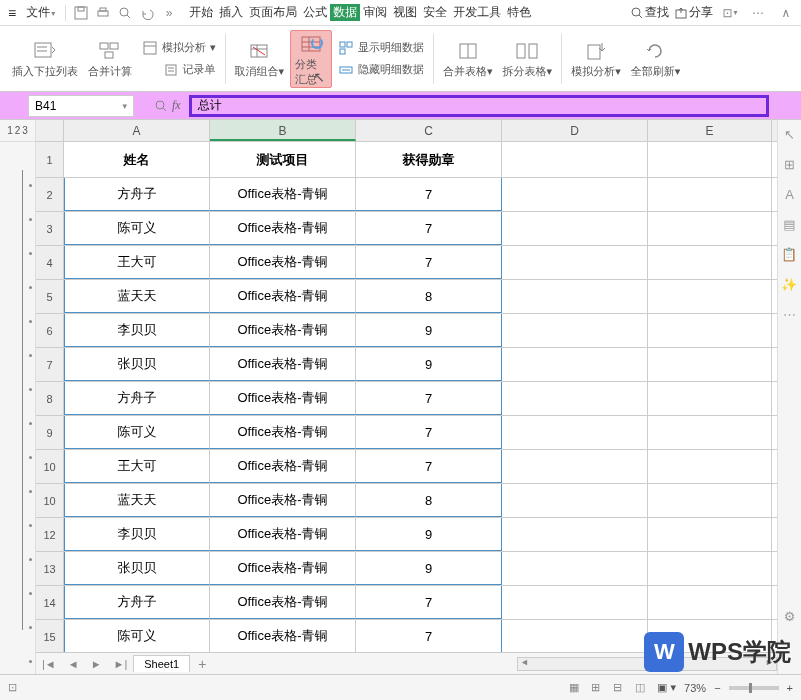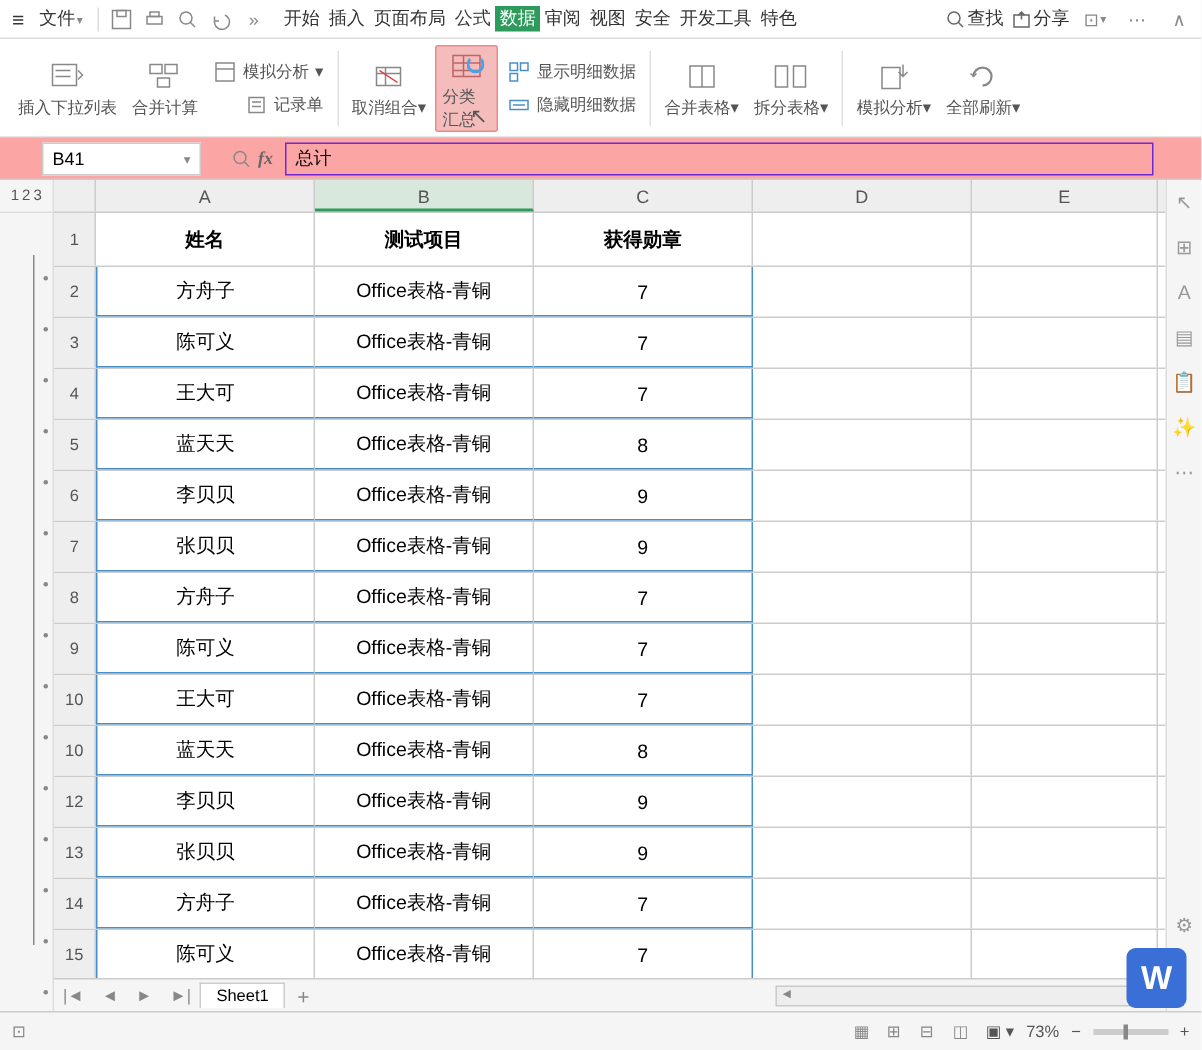--- a/index.html
+++ b/index.html
@@ -21,24 +21,24 @@
 .ribbon .group { display: flex; flex-direction: column; align-items: center; justify-content: center; height: 58px; padding: 0 4px; }
 .ribbon .group.row2 { gap: 2px; }
 .ribbon .big-icon { width: 26px; height: 26px; display: flex; align-items: center; justify-content: center; color: #888; }
 .ribbon .sep { width: 1px; height: 50px; background: #e0e0e0; margin: 0 3px; }
 .ribbon .mini-row { display: flex; align-items: center; gap: 4px; font-size: 11px; height: 20px; }
 .ribbon .mini-icon { width: 16px; height: 16px; display: flex; align-items: center; justify-content: center; color: #888; }
 .ribbon .highlight { background: #f5bcbc; border: 1px solid #e88; border-radius: 2px; position: relative; }
 .ribbon .cursor-overlay { position: absolute; bottom: 2px; right: 6px; font-size: 14px; pointer-events: none; }
 .ribbon .loader { position:absolute; right:8px; top:6px; width:12px; height:12px; border:2px solid #4aa3e8; border-top-color:transparent; border-radius:50%; }
 
-.formula-bar { height: 28px; background: #fca5a5; border-bottom: 1px solid #ccc; display: flex; align-items: center; padding: 0 4px; font-size: 12px; }
+.formula-bar { height: 28px; background: #f0abfc; border-bottom: 1px solid #ccc; display: flex; align-items: center; padding: 0 4px; font-size: 12px; }
 .formula-bar .name-box { width: 106px; height: 22px; border: 1px solid #ccc; background: #fff; padding: 0 6px; display: flex; align-items: center; justify-content: space-between; margin-left: 24px; }
-.formula-bar .fx-icon { margin: 0 8px 0 20px; color: #666; display:flex; align-items:center; gap:4px;font-weight:bold;}
-.formula-bar .formula-input { flex: 1; height: 22px; border: 1px solid #6d28d9; padding: 0 6px; display:flex; align-items:center; margin-right: 28px; }
+.formula-bar .fx-icon { margin: 0 8px 0 20px; color: #666; display:flex; align-items:center; gap:4px;}
+.formula-bar .formula-input { flex: 1; height: 22px; border: 3px solid #6d28d9; padding: 0 6px; display:flex; align-items:center; margin-right: 28px; }
 
 .sheet-area { position: absolute; top: 120px; left: 0; right: 24px; bottom: 26px; background: #fff; display: flex; }
 .outline-bar { width: 36px; background: #f5f5f5; border-right: 1px solid #ddd; display: flex; flex-direction: column; }
 .outline-header { height: 22px; display: flex; align-items: center; justify-content: center; gap: 2px; font-size: 10px; color: #555; border-bottom: 1px solid #ddd; }
 .outline-body { flex: 1; position: relative; }
 .outline-line { position: absolute; left: 22px; top: 28px; width: 1px; height: 460px; background: #888; }
 .outline-dot { width:3px; height:3px; background:#888; border-radius:50%; position:absolute; left:29px; }
 
 .grid-wrap { flex: 1; overflow: hidden; position: relative; }
 .col-headers { height: 22px; display: flex; background: #eee; border-bottom: 1px solid #ccc; }
@@ -479,13 +479,14 @@
     <span>−</span>
     <span style="width:50px;height:4px;background:#ccc;position:relative">
         <span style="position:absolute;left:40%;top:-3px;width:3px;height:10px;background:#888"></span>
       </span>
     <span>+</span>
   </div>
 </div>
 
 <div class="watermark">
   <div class="logo">W</div>
+  <span>WPS学院</span>
 </div>
 
 </body></html>

